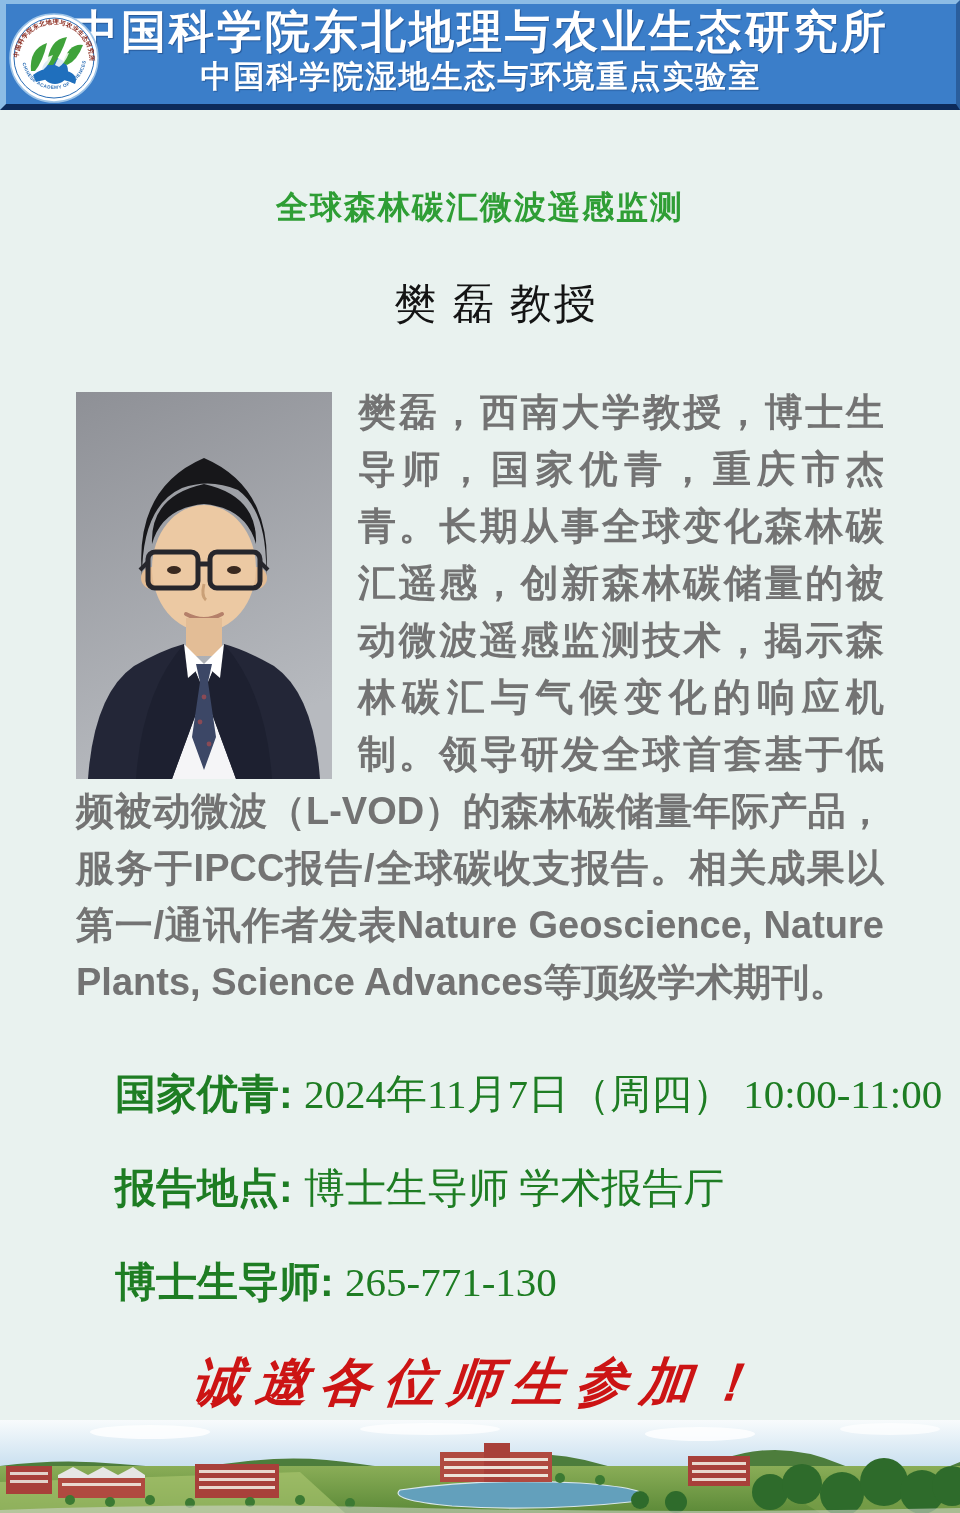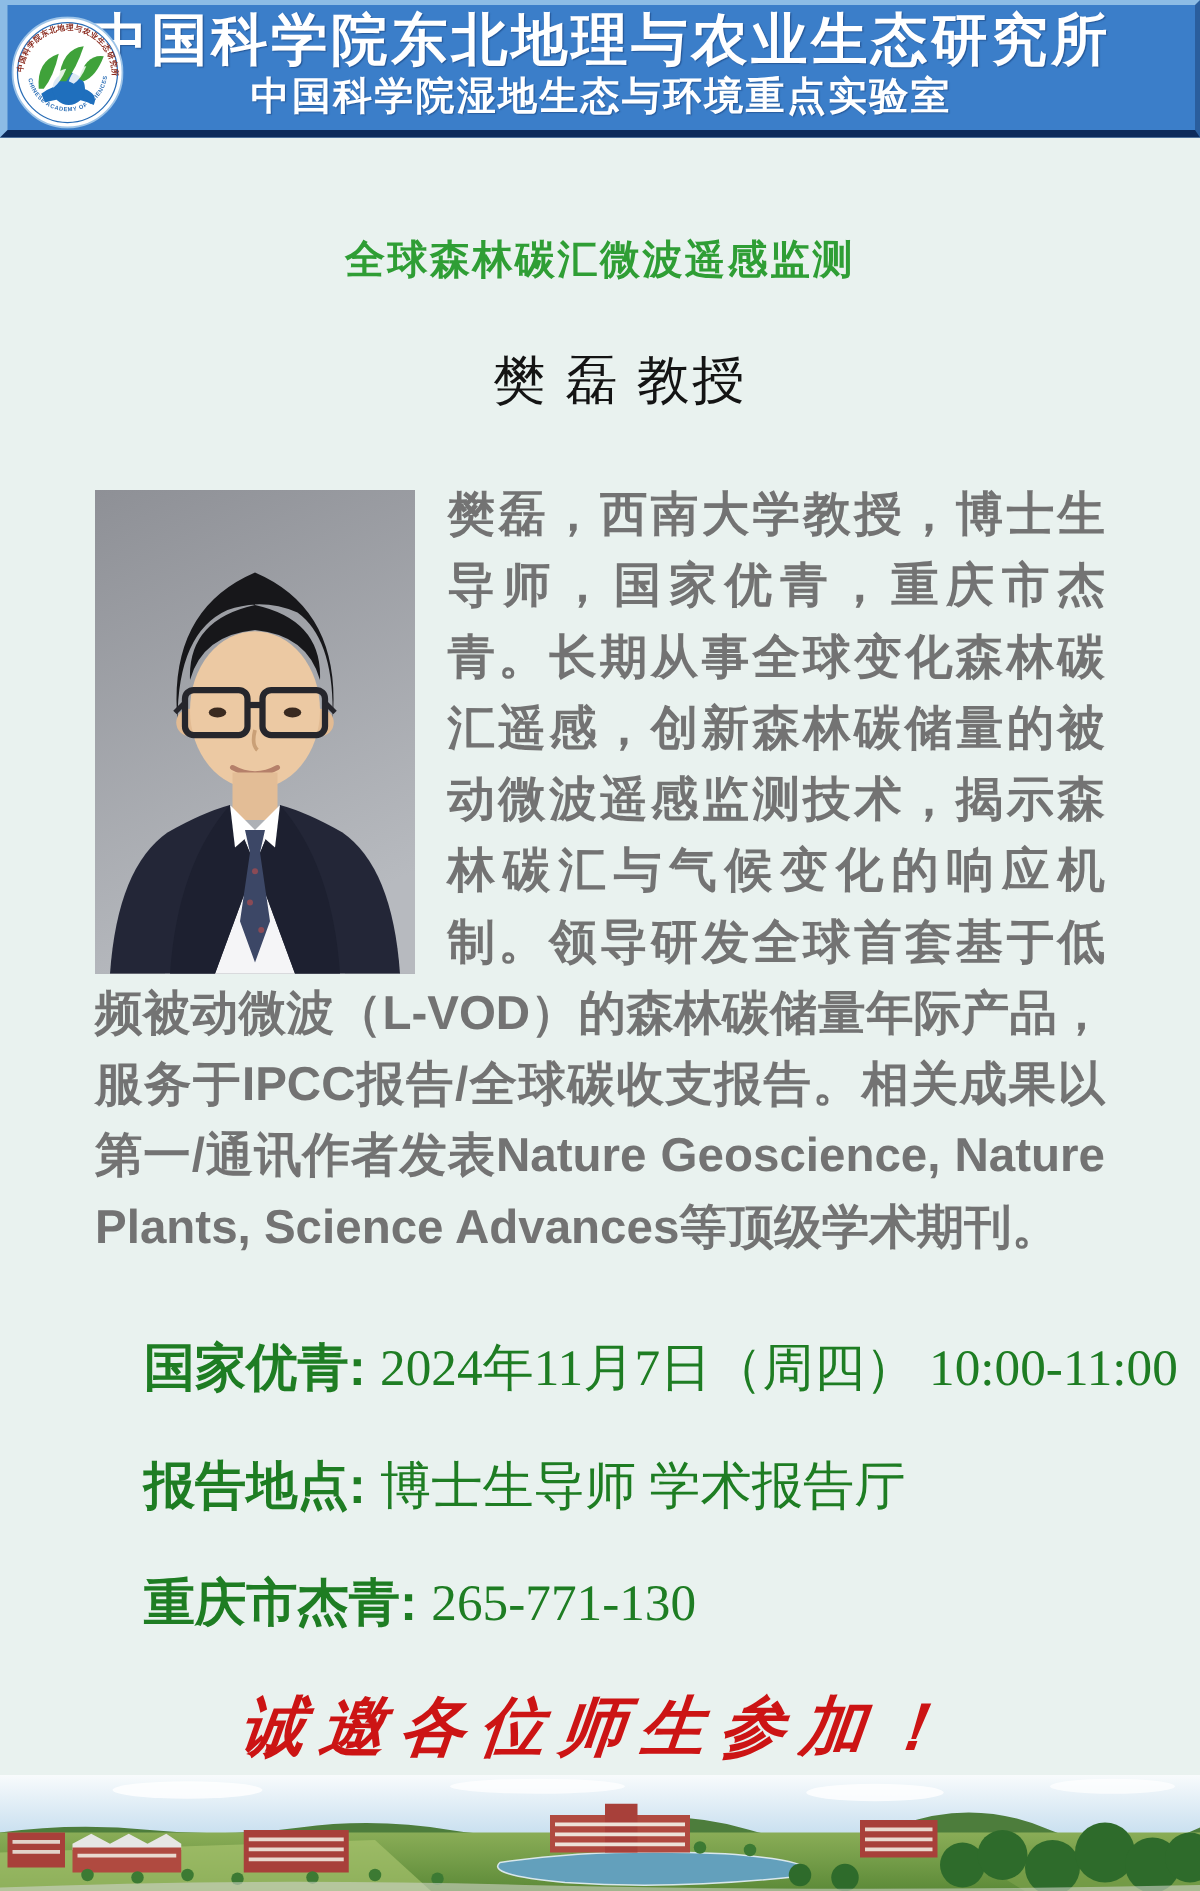--- a/index.html
+++ b/index.html
@@ -167,21 +167,21 @@
   <ul class="details">
     <li>
       <span class="d-label">国家优青:</span>
       <span class="d-value">2024年11月7日（周四） 10:00-11:00</span>
     </li>
     <li>
       <span class="d-label">报告地点:</span>
       <span class="d-value">博士生导师 学术报告厅</span>
     </li>
     <li>
-      <span class="d-label">重庆市杰青:</span>
+      <span class="d-label">博士生导师:</span>
       <span class="d-value">265-771-130</span>
     </li>
   </ul>
 
   <div class="invite">诚邀各位师生参加！</div>
 
   <div class="footer">
     <svg viewBox="0 0 960 93" preserveAspectRatio="none" aria-hidden="true">
       <defs>
         <linearGradient id="skyGrad" x1="0" y1="0" x2="0" y2="1">

